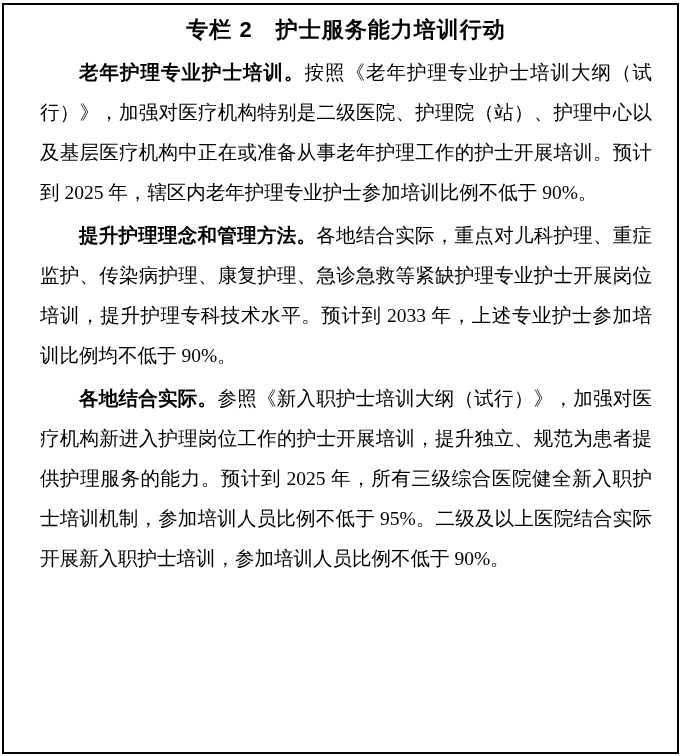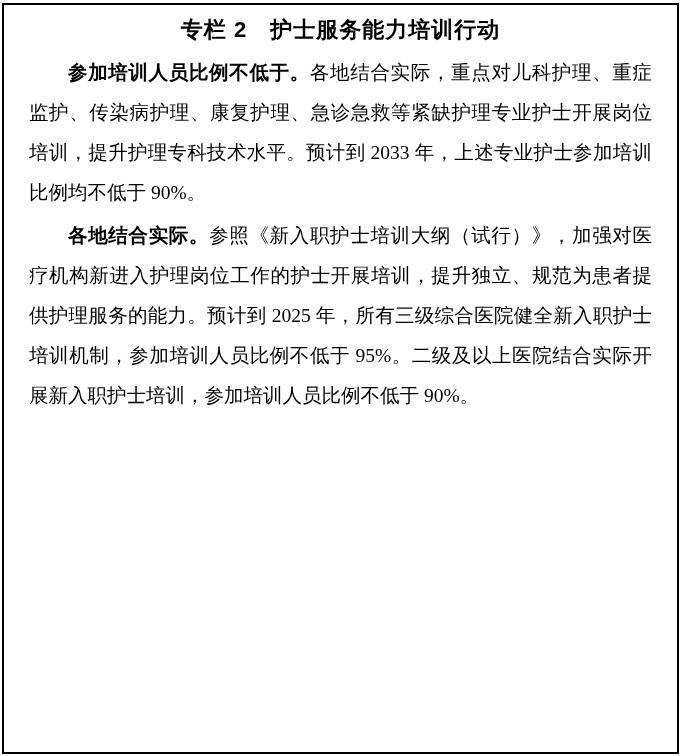--- a/index.html
+++ b/index.html
@@ -14,21 +14,21 @@
     overflow: hidden;
   }
   .callout-box {
     position: absolute;
     left: 2px;
     top: 3px;
     right: 2px;
     bottom: 2px;
     border: 2px solid #000000;
     box-sizing: border-box;
-    padding: 4px 25px 0 25px;
+    padding: 4px 25px 0 36px;
     background: #ffffff;
     overflow: hidden;
   }
   .box-title {
     font-family: "Liberation Sans", "DejaVu Sans", sans-serif;
     font-weight: bold;
     font-size: 22px;
     line-height: 42px;
     text-align: center;
     color: #000000;
@@ -46,18 +46,19 @@
   .para .lead {
     font-weight: bold;
   }
 </style>
 </head>
 <body>
 
 <div class="callout-box">
   <div class="box-title">专栏 2　护士服务能力培训行动</div>
 
+  <p class="para"><span class="lead">老年护理专业护士培训。</span><span>按照《老年护理专业护士培训大纲（试行）》，加强对医疗机构特别是二级医院、护理院（站）、护理中心以及基层医疗机构中正在或准备从事老年护理工作的护士开展培训。预计到 2025 年，辖区内老年护理专业护士参加培训比例不低于 90%。</span></p>
 
-  <p class="para"><span class="lead">参加培训人员比例不低于。</span><span>各地结合实际，重点对儿科护理、重症监护、传染病护理、康复护理、急诊急救等紧缺护理专业护士开展岗位培训，提升护理专科技术水平。预计到 2033 年，上述专业护士参加培训比例均不低于 90%。</span></p>
+  <p class="para"><span class="lead">提升护理理念和管理方法。</span><span>各地结合实际，重点对儿科护理、重症监护、传染病护理、康复护理、急诊急救等紧缺护理专业护士开展岗位培训，提升护理专科技术水平。预计到 2033 年，上述专业护士参加培训比例均不低于 90%。</span></p>
 
   <p class="para"><span class="lead">各地结合实际。</span><span>参照《新入职护士培训大纲（试行）》，加强对医疗机构新进入护理岗位工作的护士开展培训，提升独立、规范为患者提供护理服务的能力。预计到 2025 年，所有三级综合医院健全新入职护士培训机制，参加培训人员比例不低于 95%。二级及以上医院结合实际开展新入职护士培训，参加培训人员比例不低于 90%。</span></p>
 
 </div>
 
 </body></html>

